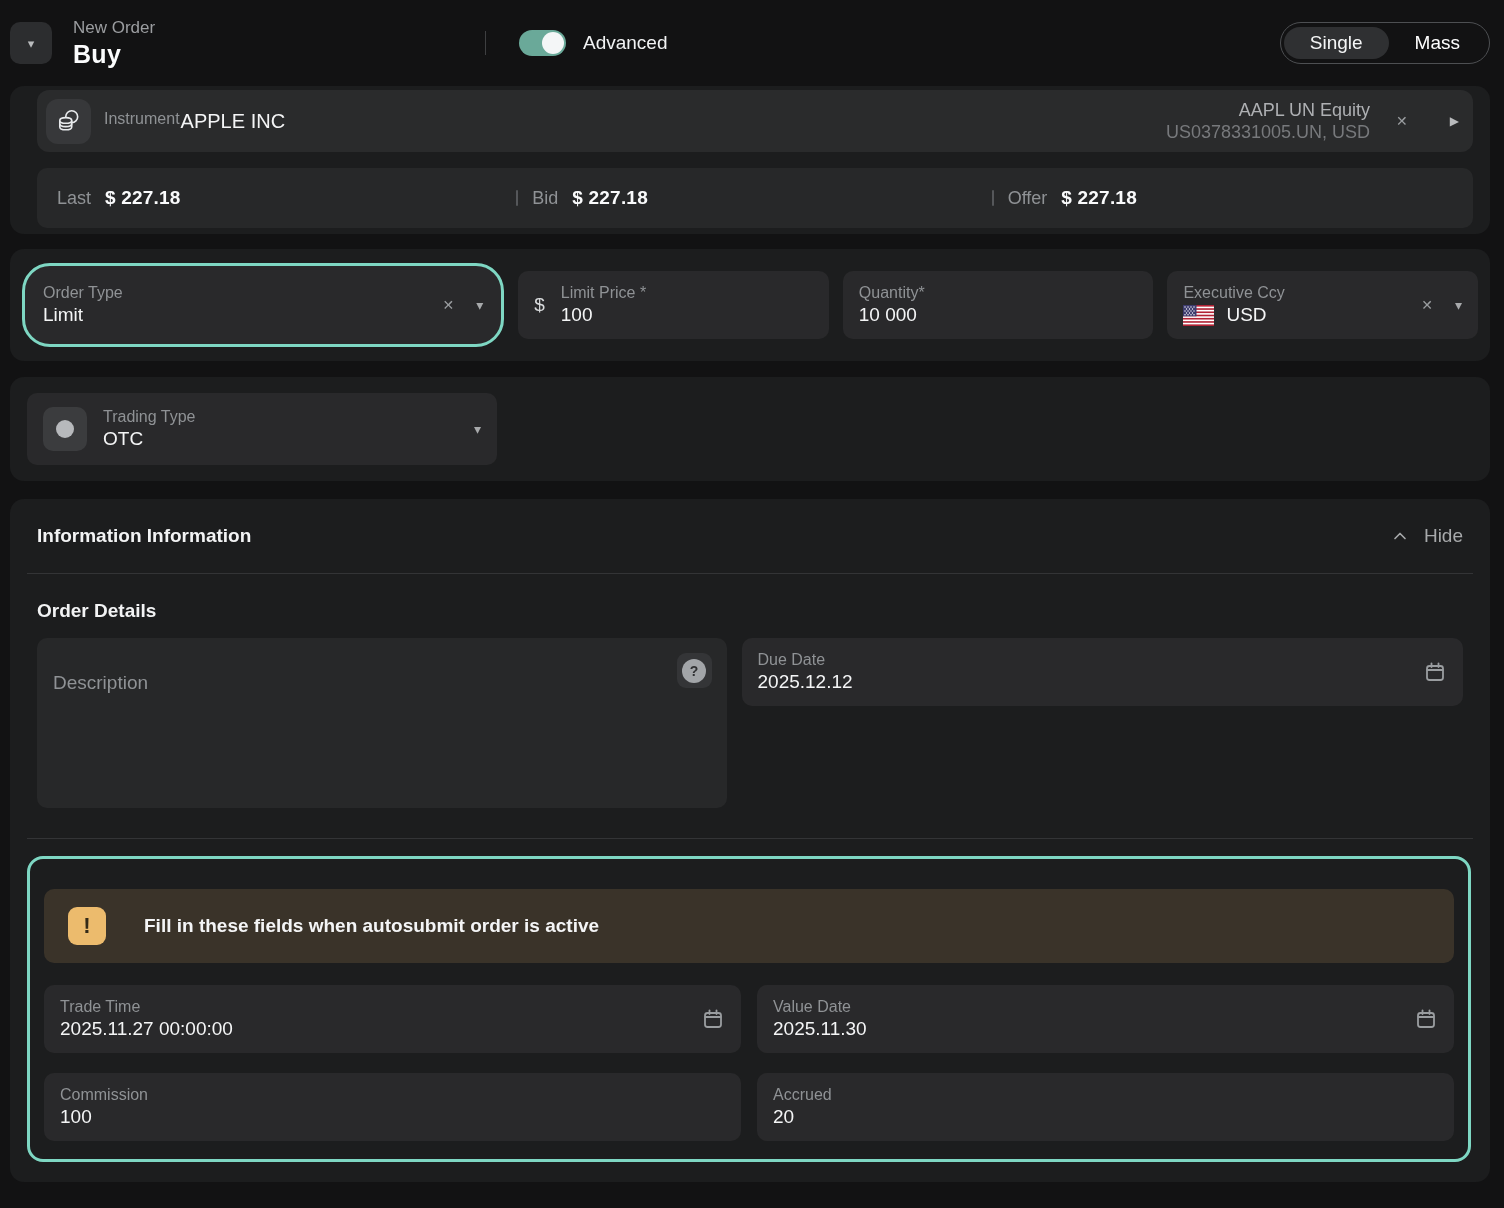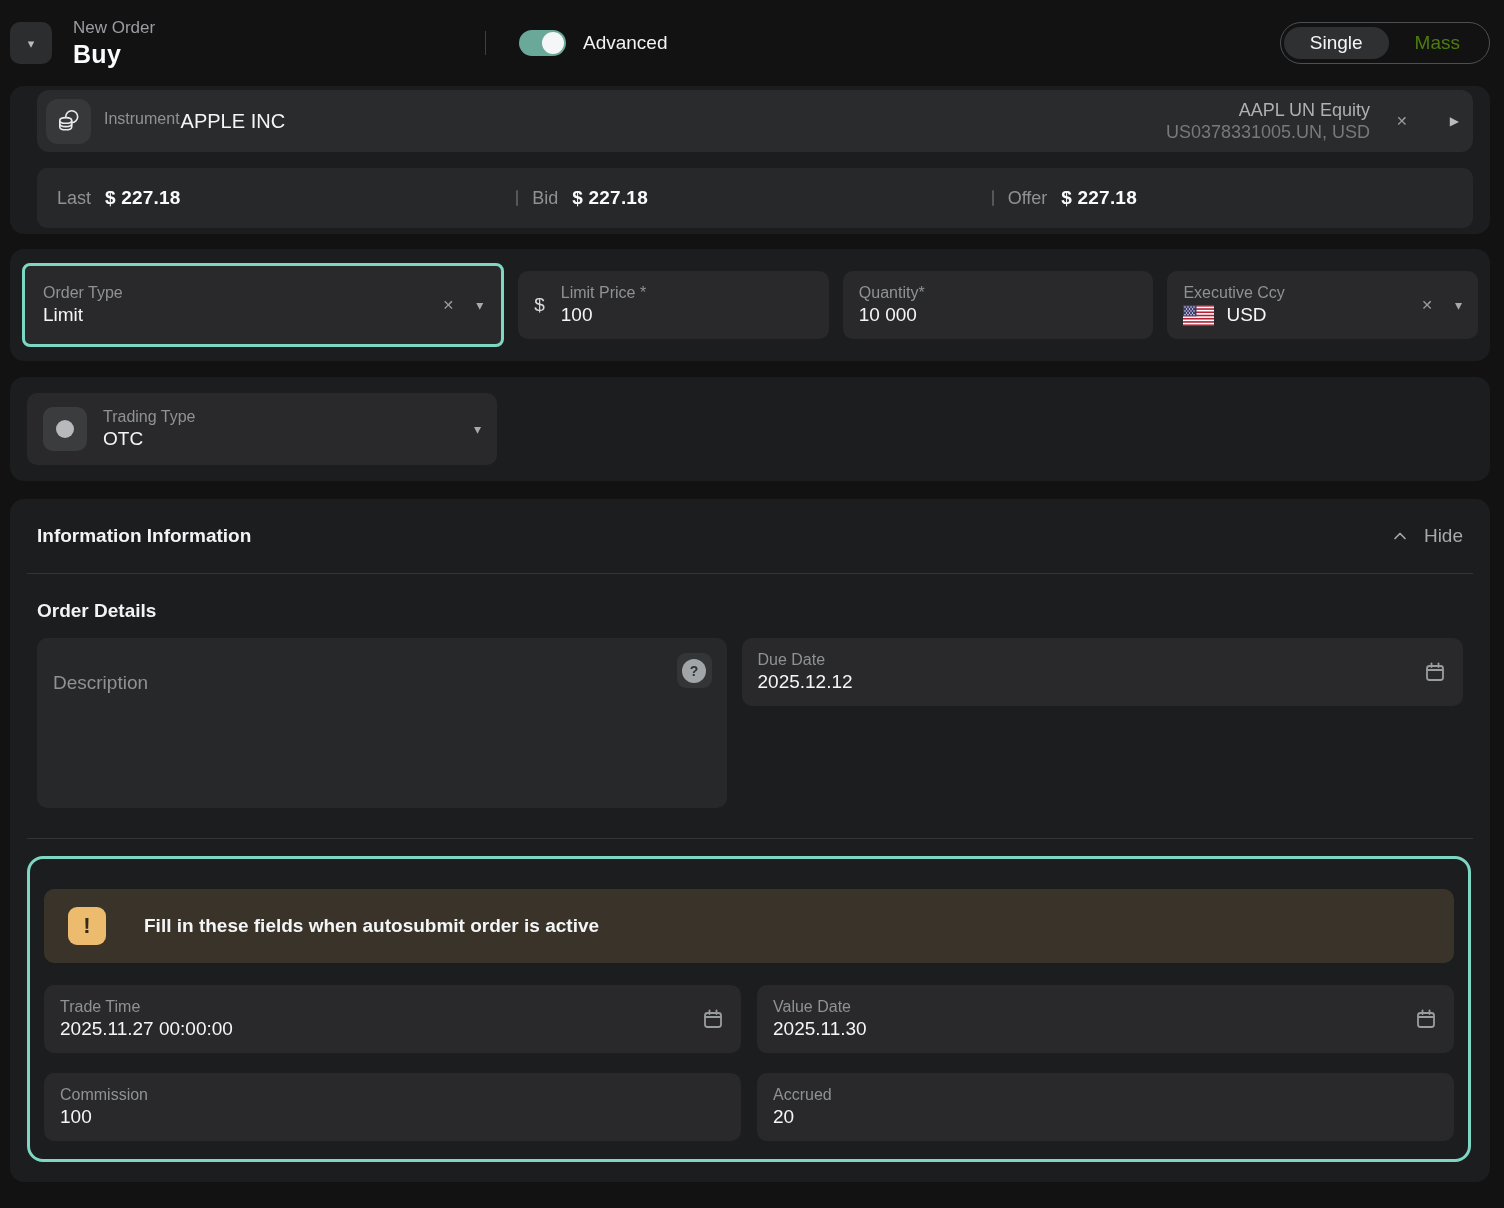--- a/index.html
+++ b/index.html
@@ -27,21 +27,21 @@
   }
   .toggle .knob {
     position:absolute; top:2px; right:2px; width:22px; height:22px; border-radius:50%; background:#f4f6f7;
   }
   .toggle-label { font-size:19px; color:#f2f3f4; }
   .segmented {
     margin-left:auto; display:flex; align-items:center;
     border:1.5px solid #4d4f52; border-radius:21px; padding:3px; height:42px; background:transparent;
   }
   .seg { padding:0 26px; height:32px; display:flex; align-items:center; border-radius:16px;
-         font-size:19px; color:#4d7c0f; cursor:pointer; }
+         font-size:19px; color:#ffffff; cursor:pointer; }
   .seg.active { background:#2f3032; color:#f5f6f7; }
 
   
   .panel { background:#1c1d1e; border-radius:14px; margin:0 14px 0 10px; }
 
   
   .panel-instrument { padding:4px 17px 6px 27px; }
   .instrument-box {
     background:#2a2b2c; border-radius:12px; height:62px; display:flex; align-items:center;
     padding:0 14px 0 9px; cursor:pointer;
@@ -74,21 +74,21 @@
   }
   .fstack { display:flex; flex-direction:column; gap:2px; flex:1; min-width:0; }
   .flabel { color:#8f9295; font-size:16px; white-space:nowrap; }
   .fvalue { color:#f4f5f6; font-size:19px; white-space:nowrap; display:flex; align-items:center; gap:12px; }
   .ftrail { display:flex; align-items:center; gap:22px; color:#9a9da0; flex:0 0 auto; }
   .icon-caret { color:#a7a9ab; font-size:14px; cursor:pointer; }
   .prefix-dollar { color:#d9dbdd; font-size:19px; margin-right:16px; flex:0 0 auto; }
 
   .panel-orderrow { margin-top:15px; padding:14px 12px; display:flex; gap:14px; align-items:center; }
   .field-outline {
-    border:3px solid #7ed7c3; border-radius:8px; background:#29292b; min-height:84px;
+    border:3px solid #7ed7c3; border-radius:28px; background:#29292b; min-height:84px;
     flex:1.58; display:flex; align-items:center; padding:10px 18px;
   }
   .panel-orderrow .field { flex:1; }
 
   .panel-trading { margin-top:16px; padding:16px 17px; }
   .field-trading { width:470px; min-height:72px; }
   .tt-chip { width:44px; height:44px; border-radius:10px; background:#3b3c3e;
     display:flex; align-items:center; justify-content:center; margin-right:16px; flex:0 0 auto; }
   .tt-dot { width:18px; height:18px; border-radius:50%; background:#b7b9bc; }
 

